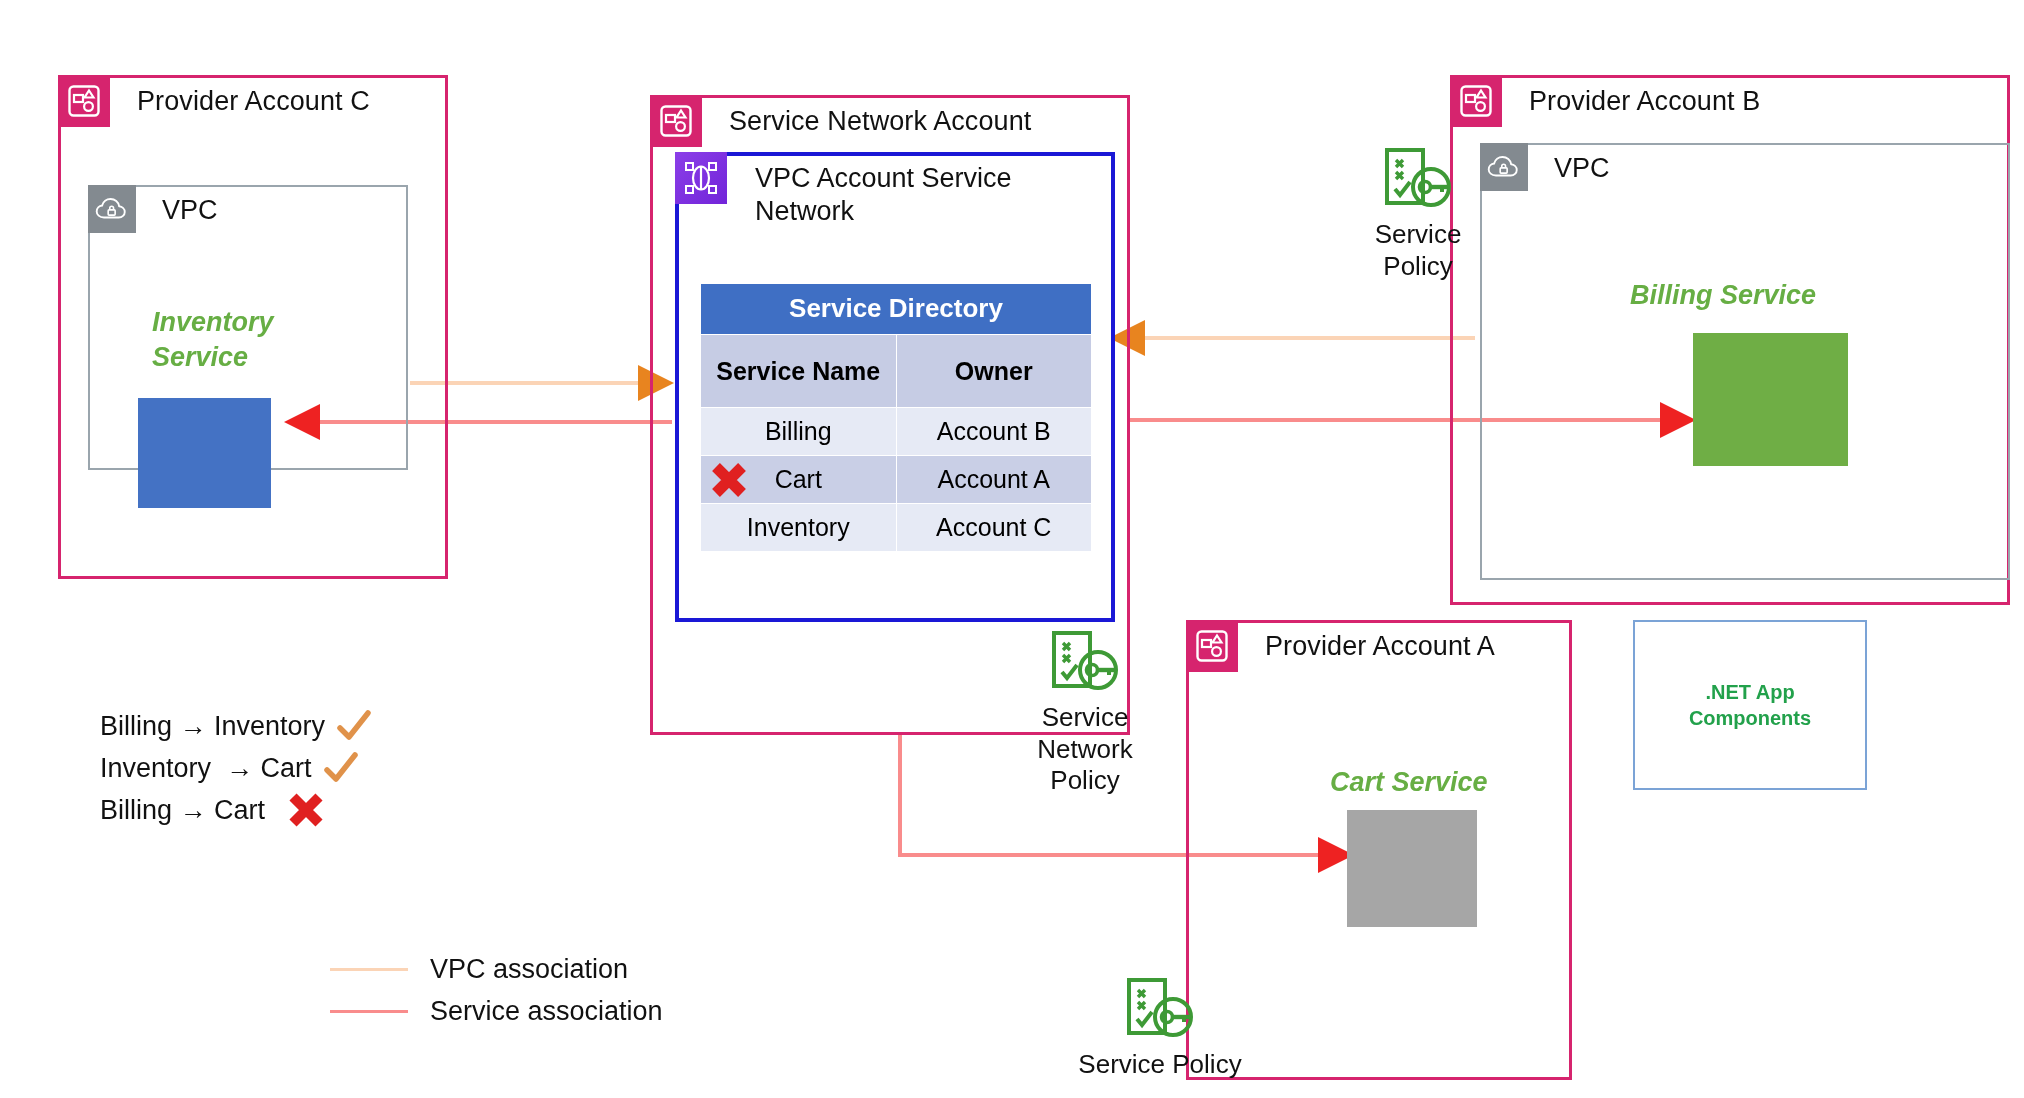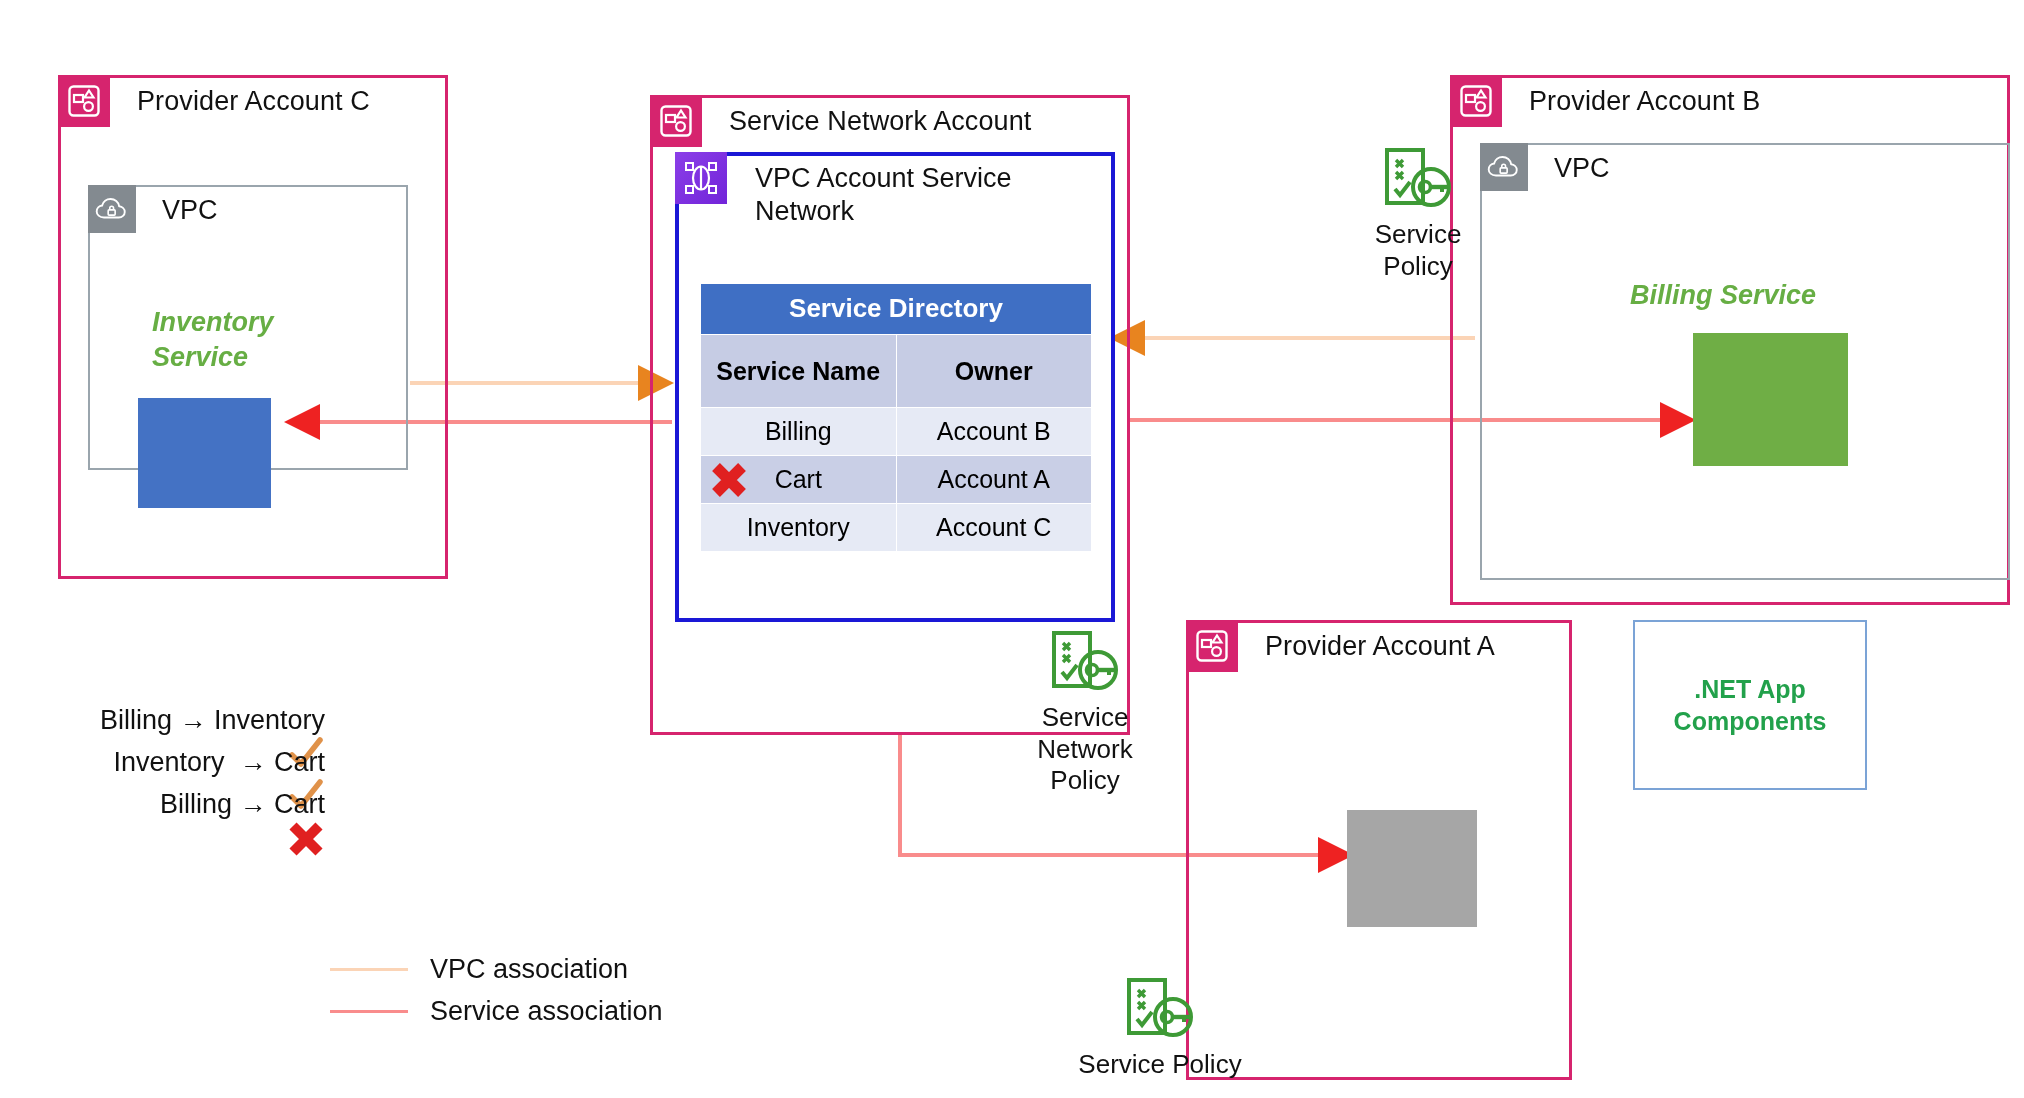--- a/index.html
+++ b/index.html
@@ -160,25 +160,24 @@
     font-size: 26px;
     color: #111111;
     line-height: 1.22;
     margin-top: 4px;
   }
 
   
   .rules { position: absolute; }
   .rule-row {
     display: flex;
-    align-items: flex-end;
+    align-items: center;
     height: 42px;
     font-size: 27px;
     color: #111111;
-    flex-direction: column;
   }
   .rule-text { white-space: pre; }
   .rule-mark { margin-left: 10px; display: flex; align-items: center; }
 
   
   .legend { position: absolute; }
   .legend-row {
     display: flex;
     align-items: center;
     height: 42px;
@@ -198,21 +197,21 @@
     border: 2px solid #7BA3D6;
     box-sizing: border-box;
     display: flex;
     align-items: center;
     justify-content: center;
     background: #ffffff;
   }
   .net-text {
     color: #22A14B;
     font-weight: bold;
-    font-size: 25px;
+    font-size: 20px;
     text-align: center;
     line-height: 1.3;
   }
 
   
   #connectors {
     position: absolute;
     left: 0; top: 0;
     width: 2024px;
     height: 1098px;
@@ -381,20 +380,21 @@
       <svg width="34" height="34" viewBox="0 0 34 34">
         <rect x="2.5" y="2.5" width="29" height="29" rx="4" fill="none" stroke="#ffffff" stroke-width="2.4"></rect>
         <rect x="7" y="11" width="9" height="7" fill="none" stroke="#ffffff" stroke-width="2.2"></rect>
         <path d="M22 6.5 L26.5 13.5 L17.5 13.5 z" fill="none" stroke="#ffffff" stroke-width="2.2"></path>
         <circle cx="21.5" cy="22.5" r="4.4" fill="none" stroke="#ffffff" stroke-width="2.2"></circle>
       </svg>
     </div>
     <div class="account-title" style="left:76px; top:8px;">Provider Account A</div>
   </div>
 
+  <div class="svc-label" style="left:1330px; top:765px; width:260px;">Cart Service</div>
   <div class="svc-rect" style="left:1347px; top:810px; width:130px; height:117px; background:#A6A6A6;"></div>
 
   <div class="policy-group" style="left:1338px; top:145px; width:160px;">
     <div style="display:flex; justify-content:center;">
       <svg width="78" height="70" viewBox="0 0 78 70">
         <path d="M8 5 H44 V58 H8 Z" fill="none" stroke="#3E9A36" stroke-width="4"></path>
         <path d="M17 15 l7 7 M24 15 l-7 7" stroke="#3E9A36" stroke-width="3.4"></path>
         <path d="M17 27 l7 7 M24 27 l-7 7" stroke="#3E9A36" stroke-width="3.4"></path>
         <path d="M16 44 l5 6 l10 -13" fill="none" stroke="#3E9A36" stroke-width="4"></path>
         <circle cx="52" cy="42" r="18" fill="none" stroke="#3E9A36" stroke-width="4"></circle>

